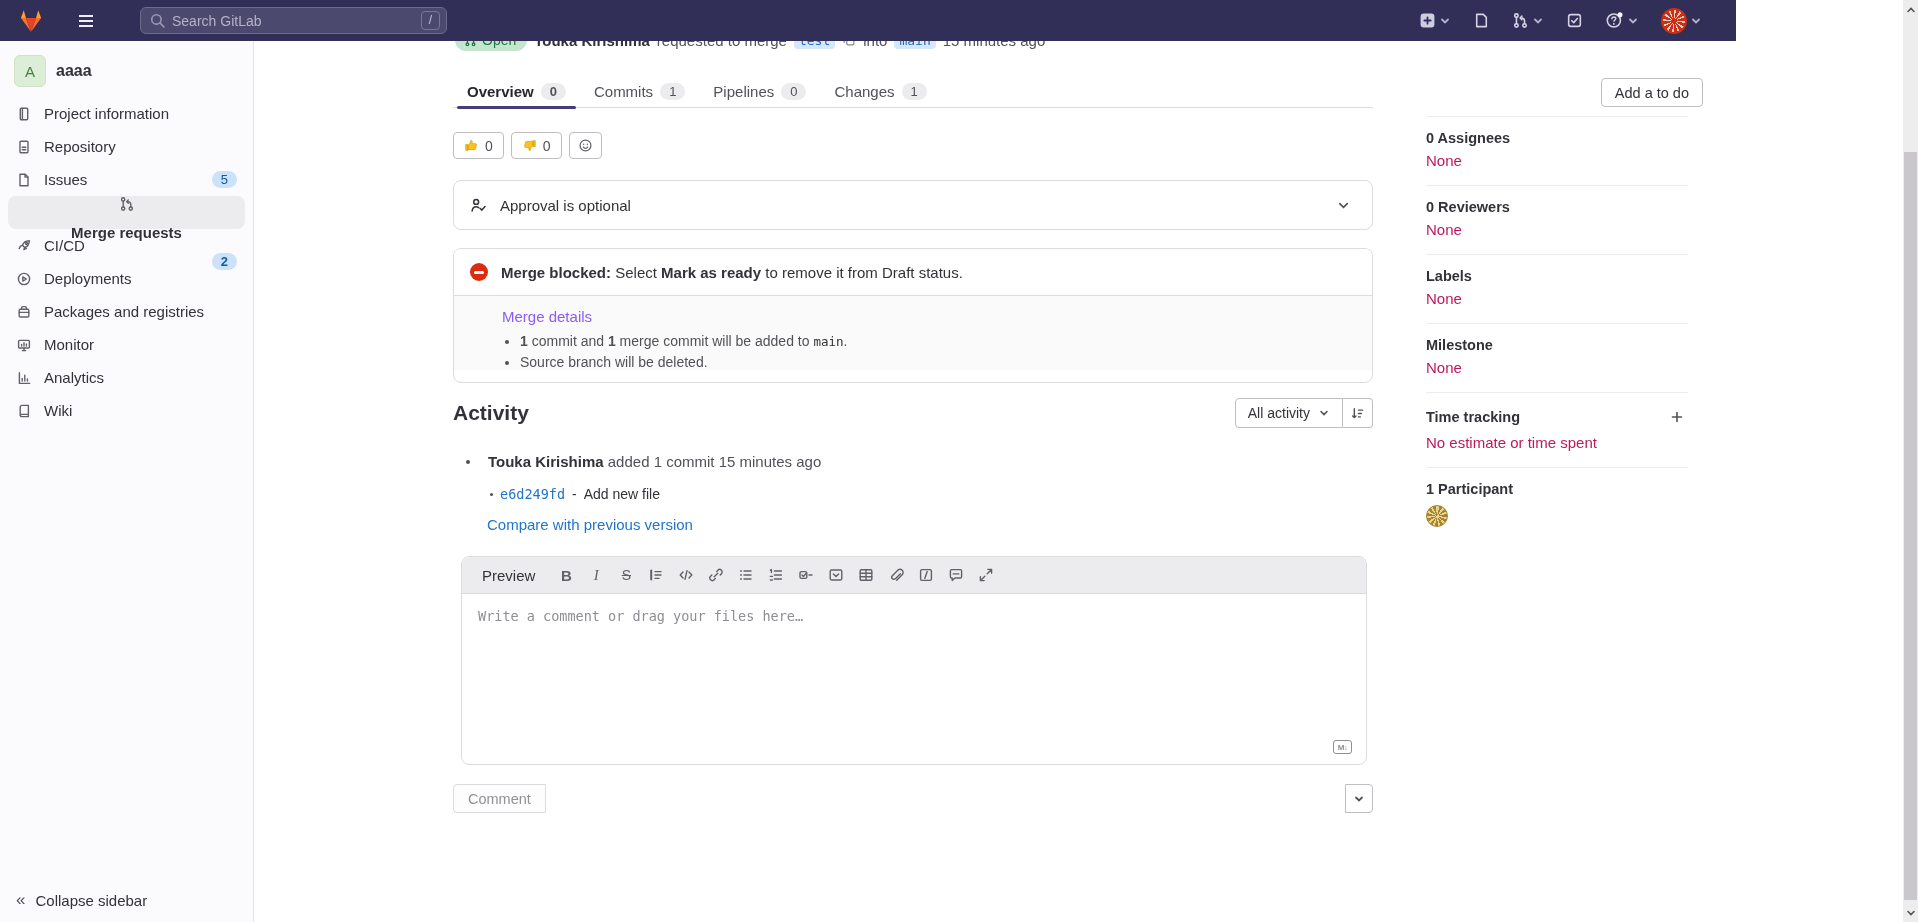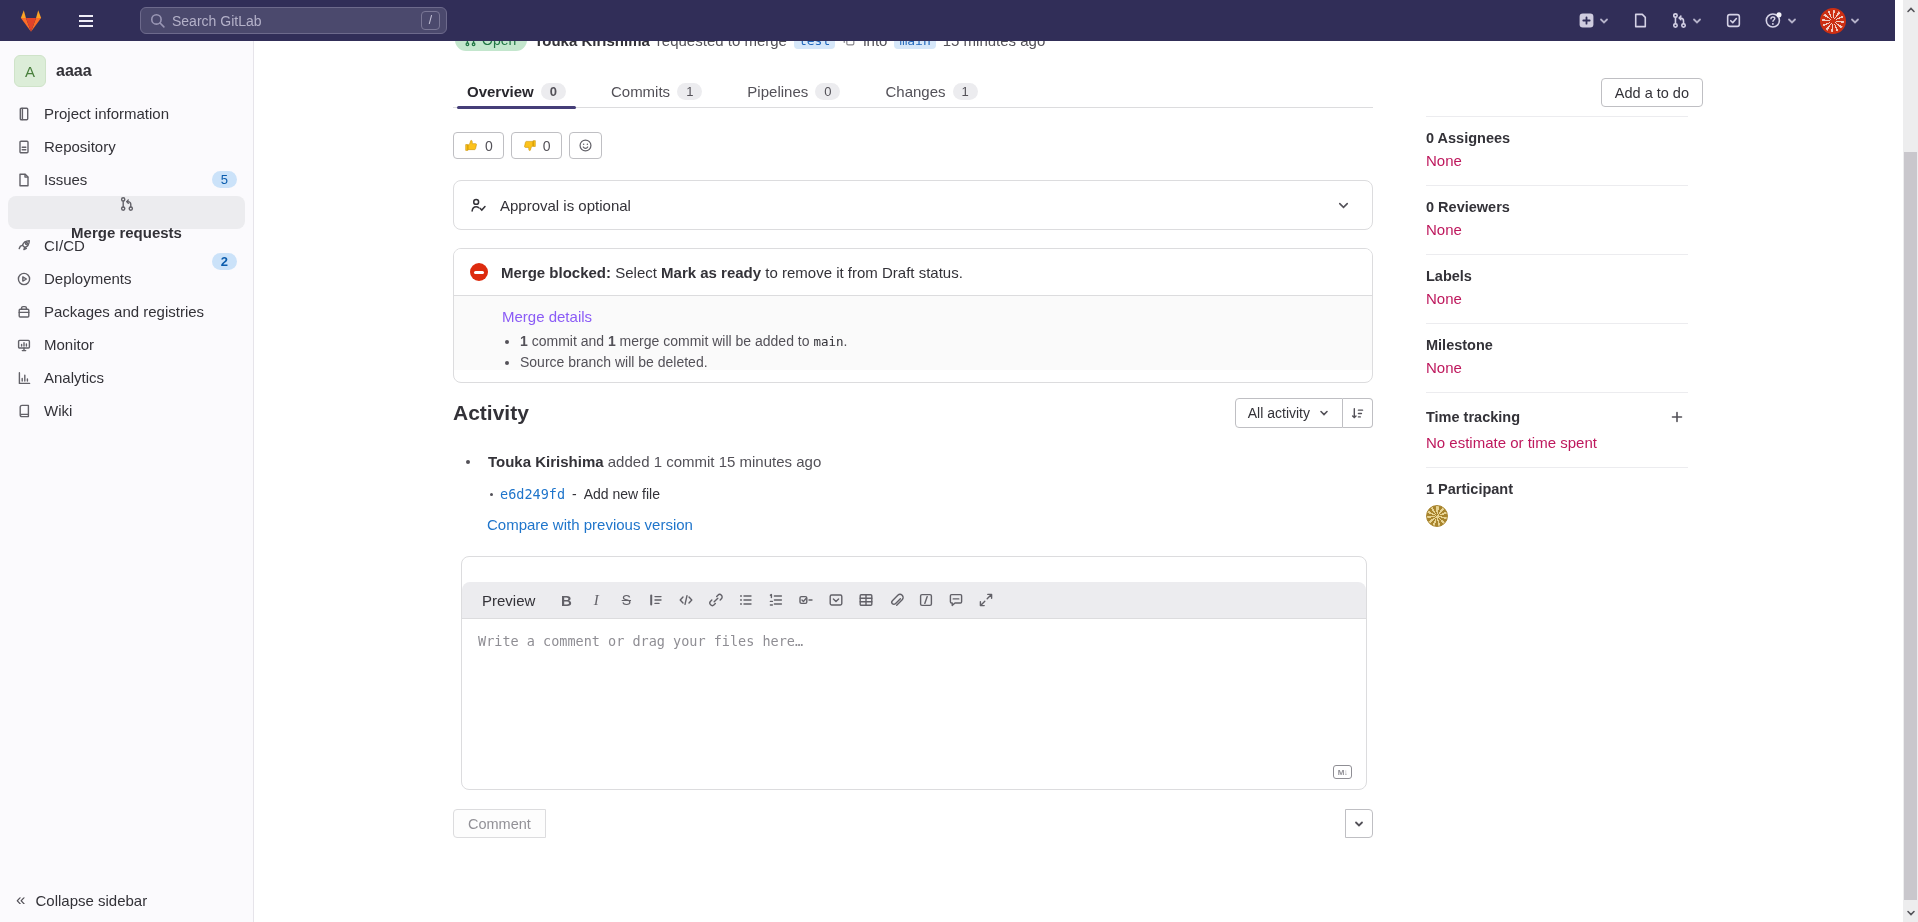--- a/index.html
+++ b/index.html
@@ -1,21 +1,21 @@
 <!DOCTYPE html>
 <html><head>
 <meta charset="utf-8">
 <style>
   * { margin:0; padding:0; box-sizing:border-box; }
   html,body { width:1918px; height:922px; overflow:hidden; background:#fff;
               font-family:"Liberation Sans", sans-serif; color:#333238; }
   .mono { font-family:"DejaVu Sans Mono", monospace; }
 
   
-  .navbar { position:absolute; top:0; left:0; width:1895px; height:41px; background:#312e58;
+  .navbar { position:absolute; top:0; left:0; width:1736px; height:41px; background:#312e58;
             display:flex; align-items:center; padding:0 10px; z-index:100; }
   .nav-left { display:flex; align-items:center; gap:18px; }
   .logo { width:26px; height:26px; margin-left:8px; }
   .burger { width:20px; height:20px; stroke:#efedf7; stroke-width:2; margin-left:14px; cursor:pointer; }
   .searchbox { margin-left:26px; width:307px; height:27px; background:rgba(255,255,255,.13);
                border:1px solid #6d6a8c; border-radius:6px; display:flex; align-items:center;
                padding:0 6px 0 8px; gap:6px; }
   .searchbox input { flex:1; background:transparent; border:none; outline:none; color:#e6e4f0;
                      font-size:14px; font-family:"Liberation Sans",sans-serif; }
   .searchbox input::placeholder { color:#b4b1c9; }
@@ -65,21 +65,21 @@
   .mr-head { position:absolute; top:-12px; left:2px; display:flex; align-items:center; gap:7px;
              font-size:15px; color:#535158; white-space:nowrap; }
   .badge-open { display:flex; align-items:center; gap:5px; background:#c3e6cd; color:#217645;
                 border-radius:12px; padding:3px 11px 3px 9px; font-size:14px; }
   .badge-open svg { width:13px; height:13px; stroke:#217645; stroke-width:1.6; fill:none; stroke-linecap:round; }
   .ref-chip { background:#d6e7f9; color:#2268bd; border-radius:4px; padding:1px 5px; font-size:13px; }
   .copy-ic { width:14px; height:14px; stroke:#89888d; stroke-width:1.4; fill:none; }
   .b { font-weight:bold; color:#333238; }
 
   
-  .tabs { margin-top:34px; height:33px; display:flex; align-items:center; gap:25px;
+  .tabs { margin-top:34px; height:33px; display:flex; align-items:center; gap:8px;
           border-bottom:1px solid #dcdcde; padding-left:4px; }
   .tab { display:flex; align-items:center; gap:7px; font-size:15px; color:#535158;
          padding:0 10px; height:33px; cursor:pointer; position:relative; }
   .tab .pill { background:#ececef; color:#535158; border-radius:10px; font-size:13px; padding:1px 9px; }
   .tab.active { color:#28272d; font-weight:bold; }
   .tab.active::after { content:""; position:absolute; left:0; right:0; bottom:-1px; height:3px;
                        background:#453e78; border-radius:2px; }
 
   
   .reactions { margin-top:24px; display:flex; gap:7px; }
@@ -124,21 +124,21 @@
   .tl-2 { margin-top:16px; margin-left:37px; display:flex; align-items:center; gap:7px; font-size:14px; }
   .dot2 { width:3px; height:3px; border-radius:50%; background:#535158; flex:0 0 3px; }
   .sha { color:#1f75cb; font-size:13.5px; cursor:pointer; }
   .link { color:#1f75cb; cursor:pointer; }
   .tl-3 { margin-top:14px; margin-left:34px; font-size:15px; }
 
   
   .editor { margin-top:23px; margin-left:8px; width:906px; border:1px solid #dcdcde; border-radius:8px;
             background:#fff; position:relative; }
   .toolbar { height:37px; background:#ececef; border-bottom:1px solid #dcdcde; border-radius:8px 8px 0 0;
-             display:flex; align-items:center; padding:0 12px; gap:4px;margin-top:25px; }
+             display:flex; align-items:center; padding:0 12px; gap:4px; }
   .preview-tab { font-size:15px; color:#333238; padding:0 8px; margin-right:6px; cursor:pointer; }
   .tbtn { width:26px; height:24px; display:flex; align-items:center; justify-content:center;
           border-radius:4px; cursor:pointer; color:#626168; font-size:14px; }
   .tbtn svg { width:16px; height:16px; stroke:#626168; stroke-width:1.4; fill:none;
               stroke-linecap:round; stroke-linejoin:round; }
   .ed-body { height:170px; position:relative; }
   .ed-body textarea { width:100%; height:100%; border:none; outline:none; resize:none; background:transparent;
                       padding:14px 16px; font-family:"DejaVu Sans Mono",monospace; font-size:13.5px; color:#333238; }
   .ed-body textarea::placeholder { color:#8f8e94; }
   .md-ic { position:absolute; right:14px; bottom:10px; width:19px; height:14px; border:1.4px solid #8f8e94;

